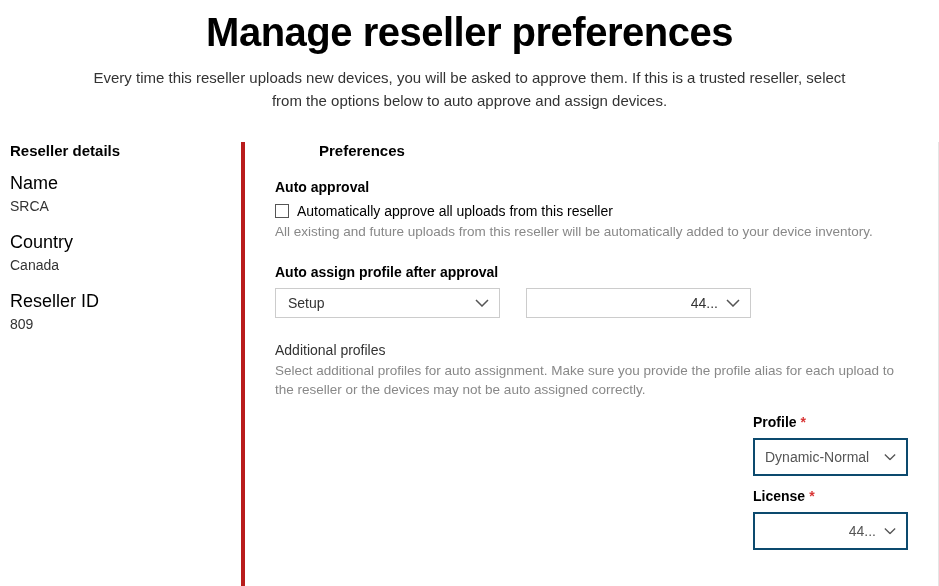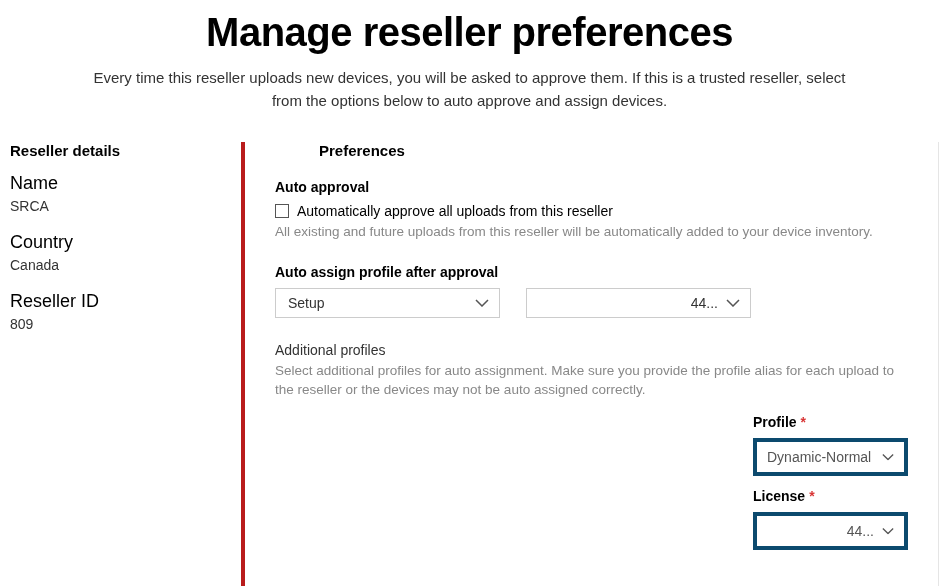--- a/index.html
+++ b/index.html
@@ -33,21 +33,21 @@
     .chevron { position: absolute; right: 10px; top: 50%; transform: translateY(-50%); }
     .chevron svg { display: block; }
     
     .field-row { display: flex; gap: 12px; margin-bottom: 20px; align-items: flex-end; flex-direction: column; }
     .field-col { display: flex; flex-direction: column; }
     .field-col.w155 { width: 155px; }
     .field-col.flex1 { width: 155px; margin-top: 40px; }
     .field-label { font-size: 14px; font-weight: 700; margin-bottom: 8px; display: flex; align-items: center; gap: 4px; }
     .req { color: #d83535; font-weight: 700; }
     .info-icon { width: 14px; height: 14px; border-radius: 50%; background: #000; color: #fff; display: inline-flex; align-items: center; justify-content: center; font-size: 10px; font-weight: 700; font-style: italic; font-family: serif; margin-left: 2px; }
-    .input-box { height: 38px; border: 4px solid #0c4a6e; padding: 0 30px 0 10px; font-size: 14px; color: #555; background: #fff; position: relative; display: flex; align-items: center; }
+    .input-box { height: 38px; border: 2px solid #0c4a6e; padding: 0 30px 0 10px; font-size: 14px; color: #555; background: #fff; position: relative; display: flex; align-items: center; }
     .input-plain { height: 38px; border: 1px solid #1d4ed8; padding: 0 10px; font-size: 14px; color: #333; background: #fff; display: flex; align-items: center; }
     
     .close-btn { width: 24px; display:flex; align-items:center; justify-content:center; margin-bottom: 6px; }
     .close-btn svg { display:block; }
     
     .add-row { display: flex; align-items: center; gap: 10px; margin-top: 4px; }
     .plus-circle { width: 18px; height: 18px; border: 1.5px solid #333; border-radius: 50%; display: flex; align-items: center; justify-content: center; font-size: 14px; line-height: 1; font-weight: 400; }
     .add-label { font-size: 13px; font-weight: 700; letter-spacing: 0.3px; }
     
     .deco { position: absolute; right: -110px; top: 160px; width: 110px; height: 200px; opacity: 0.5; pointer-events:none; }

